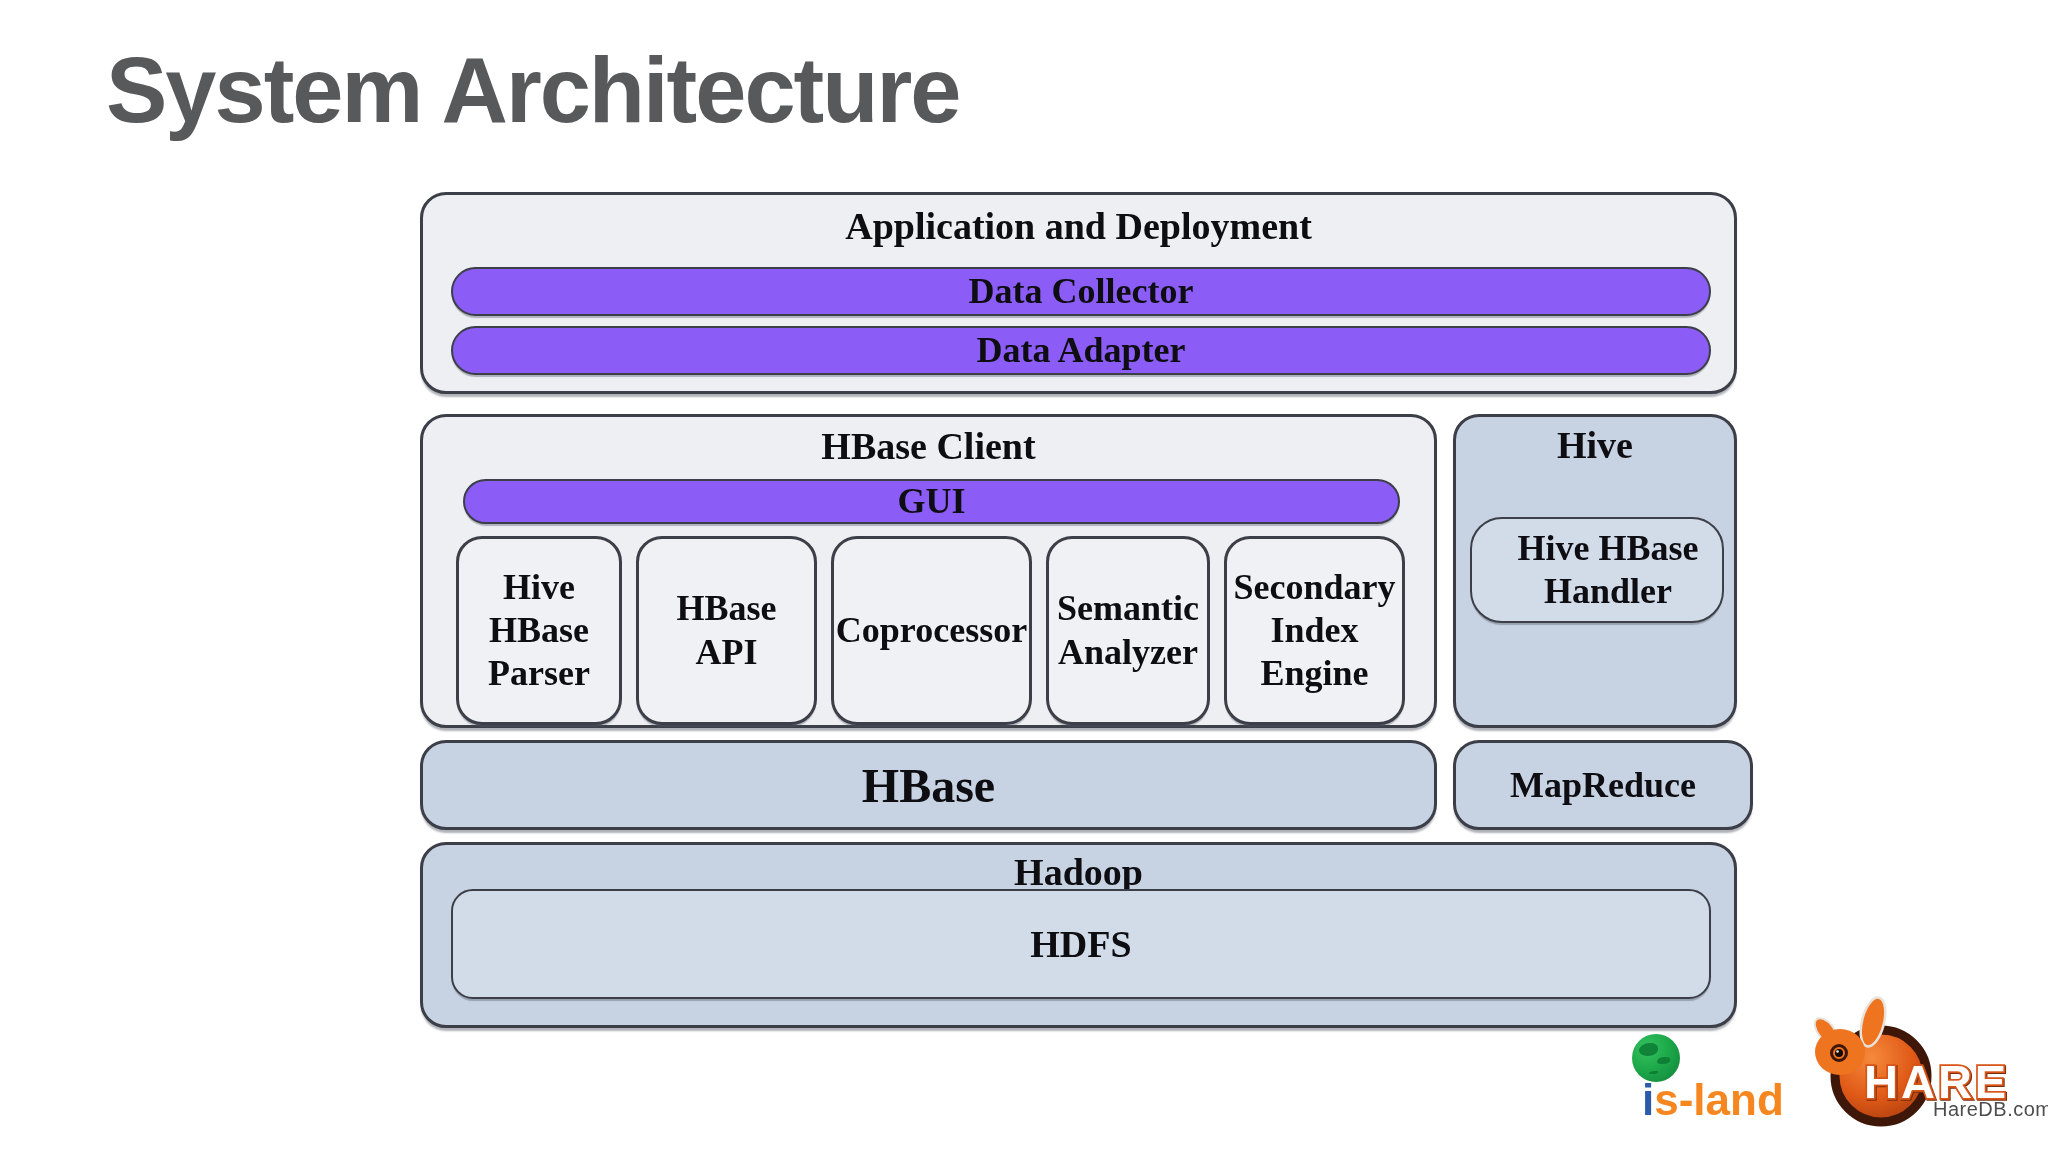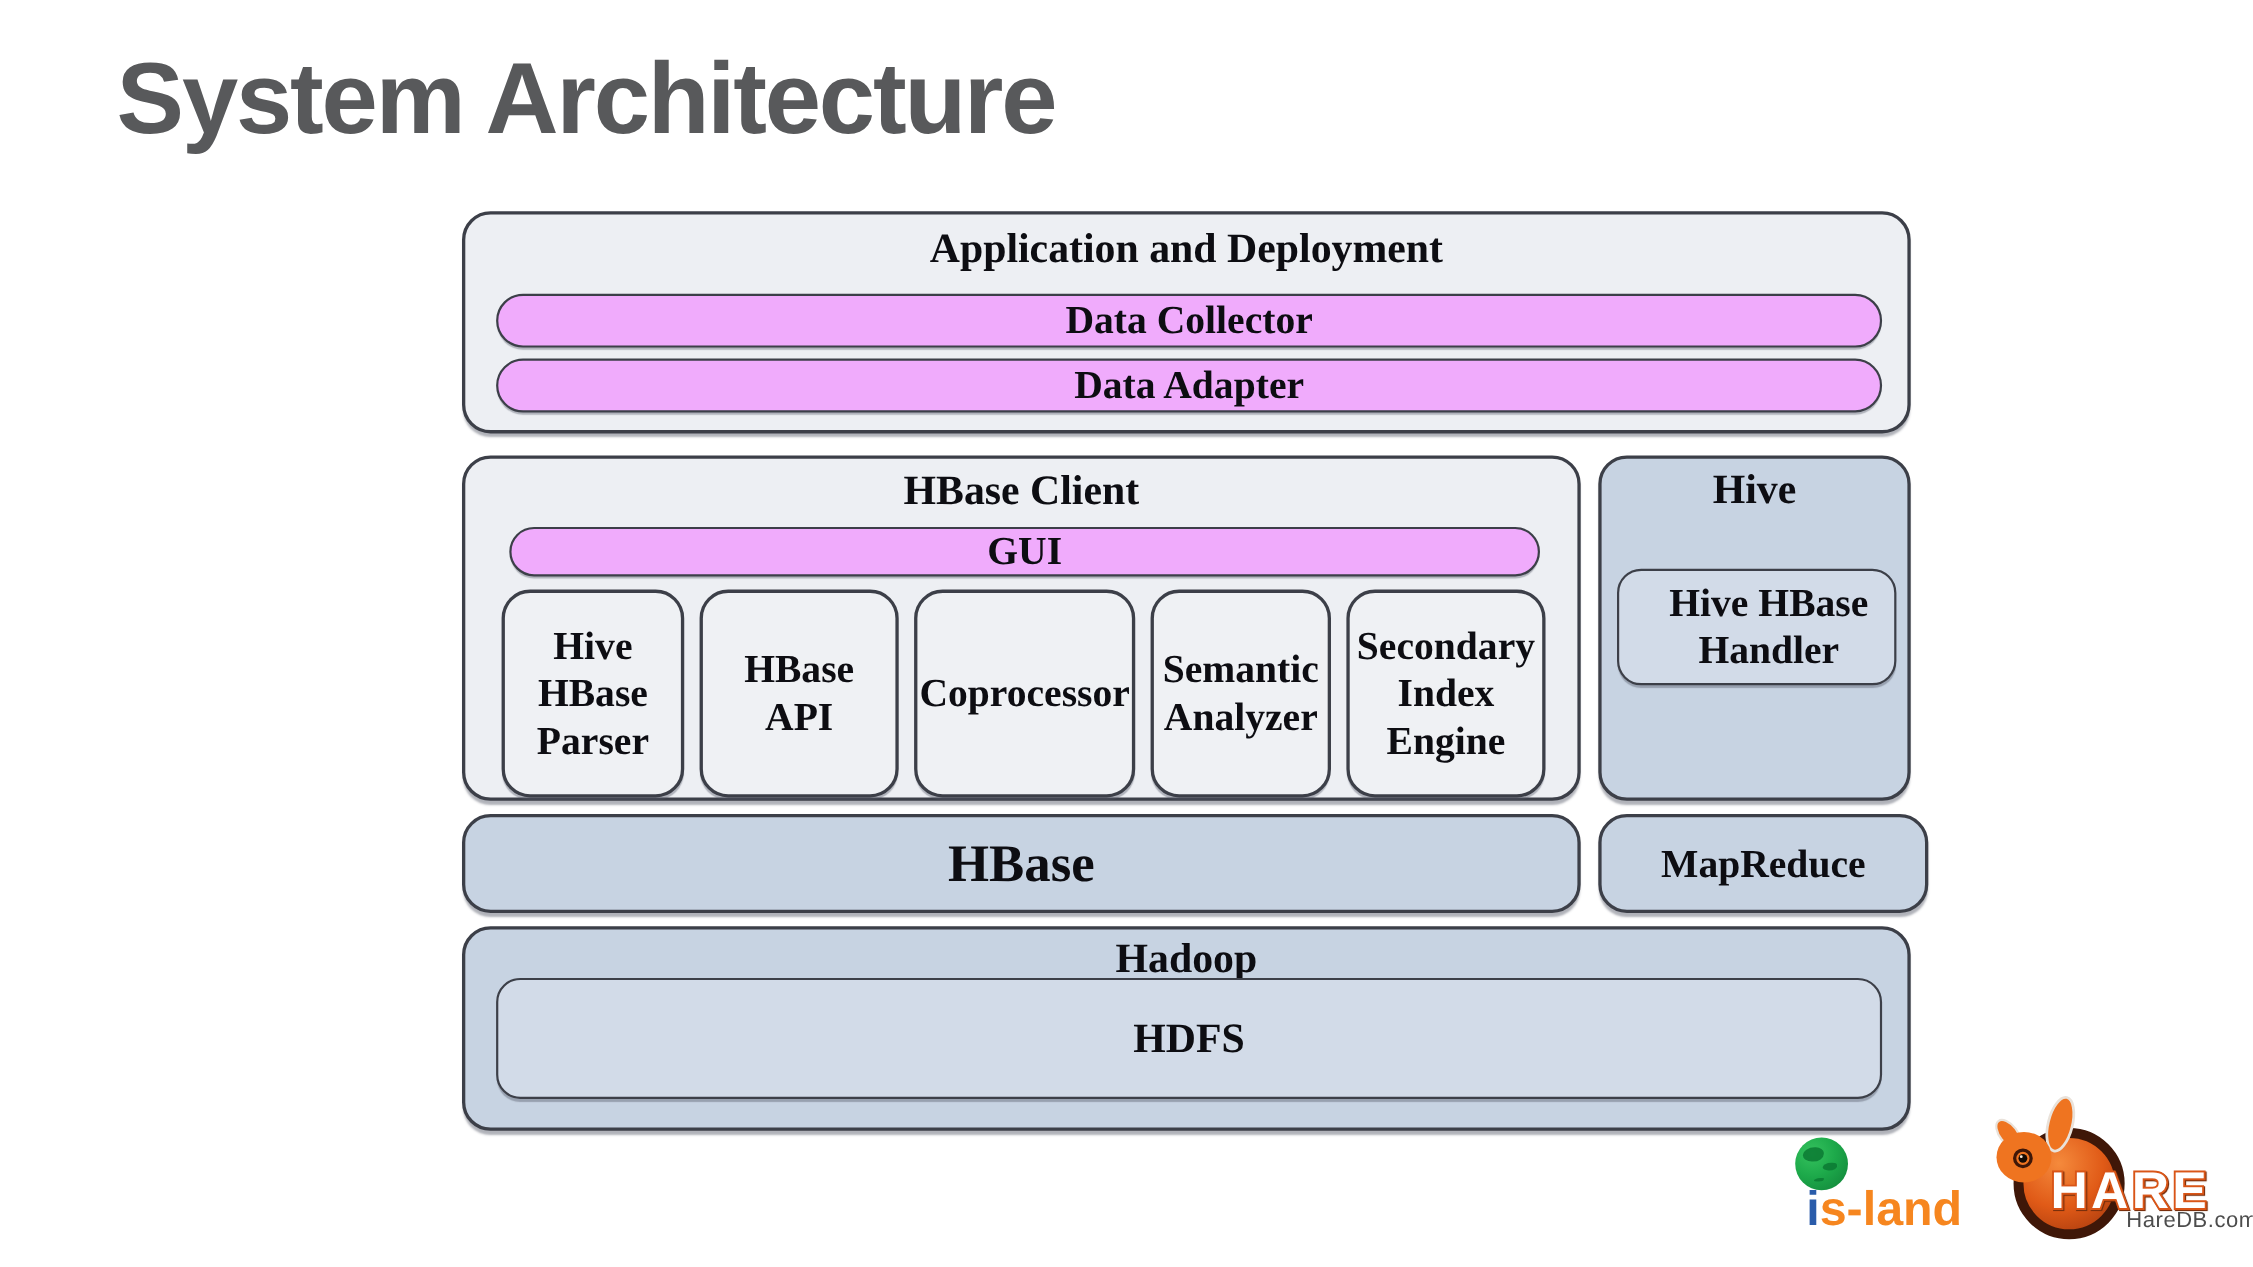--- a/index.html
+++ b/index.html
@@ -24,21 +24,21 @@
     font-family:"Liberation Serif",serif;color:#0d0d12;
   }
   .dbox.blue{background:#c7d3e2;}
   .layer-hdr{
     font-weight:bold;font-size:38px;line-height:44px;
     text-align:center;margin-top:9px;
   }
   .pill{
     position:absolute;box-sizing:border-box;
     border:2.5px solid #3c3f48;border-radius:26px;
-    background:#f0abfc;
+    background:#8b5cf6;
     box-shadow:0 3px 1px -1px rgba(80,84,100,.4);
     font-weight:bold;font-size:36px;text-align:center;
     font-family:"Liberation Serif",serif;
   }
   .modules{
     position:absolute;left:33px;top:119px;height:189px;
     display:flex;gap:14px;
   }
   .module{
     box-sizing:border-box;border:3px solid #3c3f48;border-radius:26px;
@@ -95,21 +95,21 @@
       <div class="module" style="width:166px;">Hive HBase Parser</div>
       <div class="module" style="width:181px;text-align:center;">HBase API</div>
       <div class="module" style="width:201px;">Coprocessor</div>
       <div class="module" style="width:164px;">Semantic Analyzer</div>
       <div class="module" style="width:181px;">Secondary Index Engine</div>
     </div>
   </div>
 
   <div class="dbox blue" style="left:1453px;top:414px;width:284px;height:314px;">
     <div class="layer-hdr" style="margin-top:6px;">Hive</div>
-    <div class="pill inner-blue" style="left:14px;top:100px;width:254px;height:106px;border-radius:22px;background:#d2dbe8;display:flex;align-items:center;justify-content:center;line-height:1.2;padding-left:22px;">Hive HBase Handler</div>
+    <div class="pill inner-blue" style="left:14px;top:100px;width:254px;height:106px;border-radius:32px;background:#d2dbe8;display:flex;align-items:center;justify-content:center;line-height:1.2;padding-left:22px;">Hive HBase Handler</div>
   </div>
 
   <div class="dbox blue centered" style="left:420px;top:740px;width:1017px;height:90px;">HBase</div>
 
   <div class="dbox blue centered" style="left:1453px;top:740px;width:300px;height:90px;font-size:36px;">MapReduce</div>
 
   <div class="dbox blue" style="left:420px;top:842px;width:1317px;height:186px;">
     <div class="layer-hdr" style="margin-top:5px;">Hadoop</div>
     <div class="pill inner-blue" style="left:28px;top:44px;width:1260px;height:110px;border-radius:22px;background:#d2dbe8;display:flex;align-items:center;justify-content:center;font-size:38px;">HDFS</div>
   </div>

